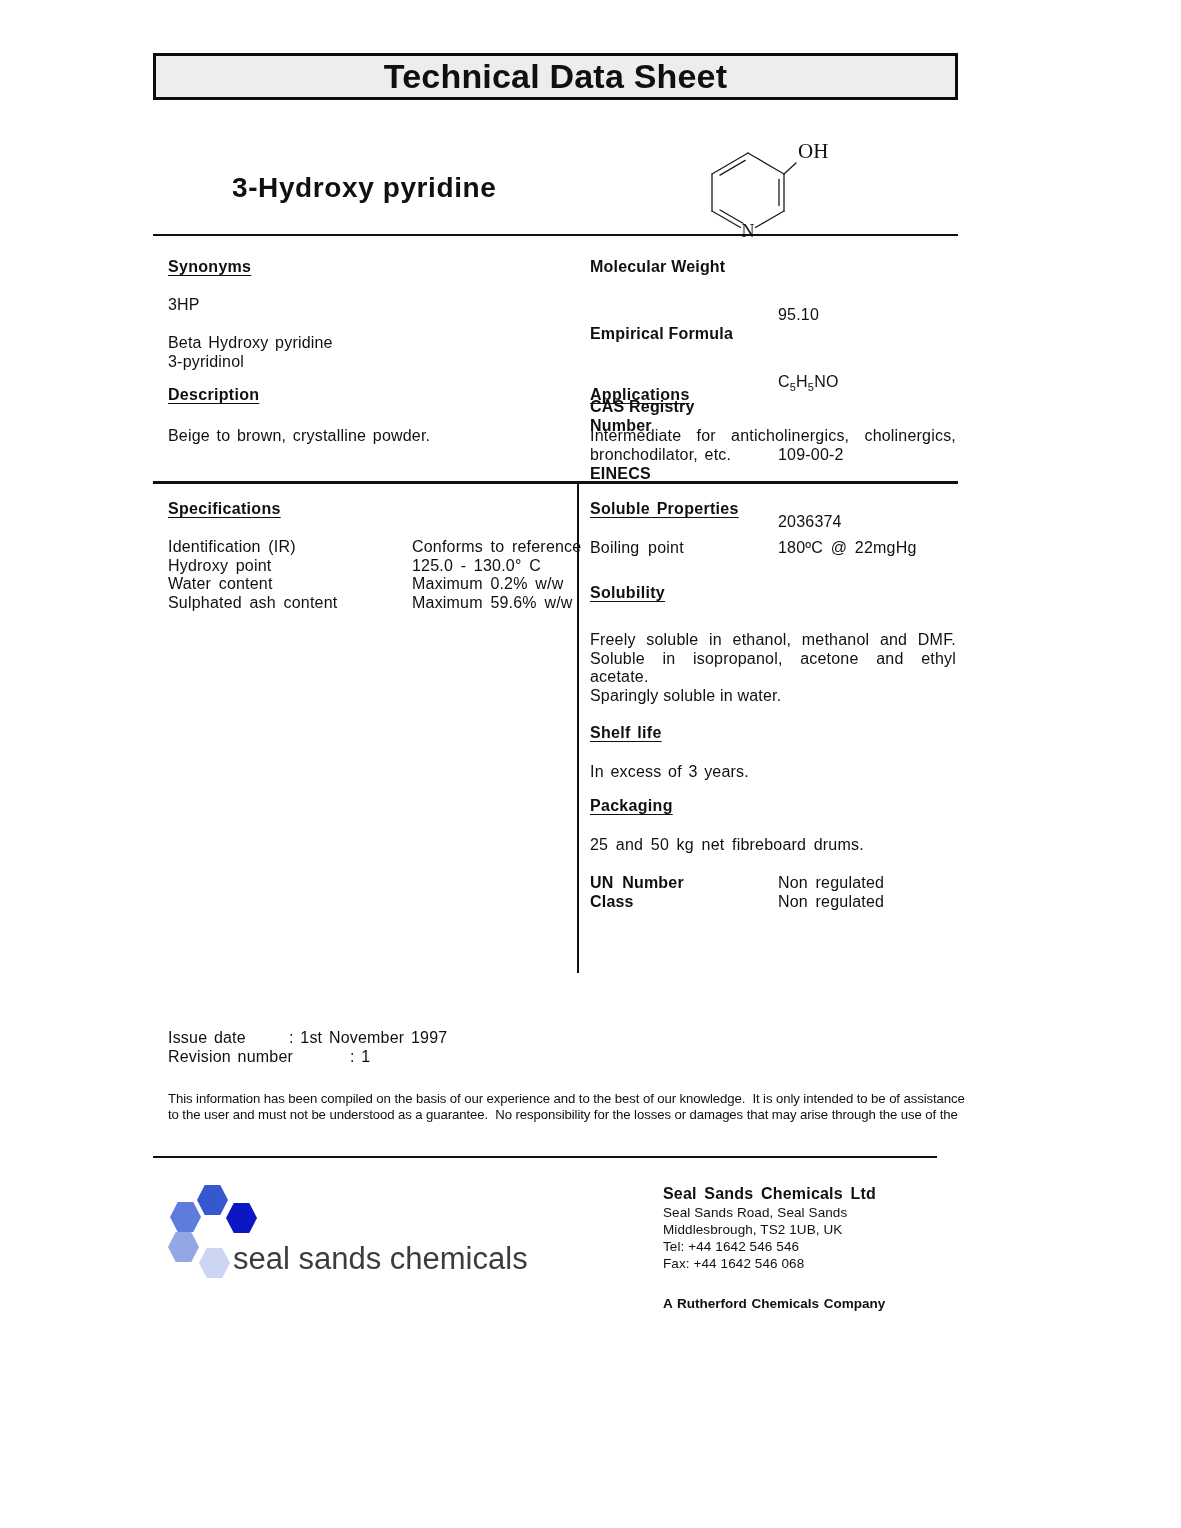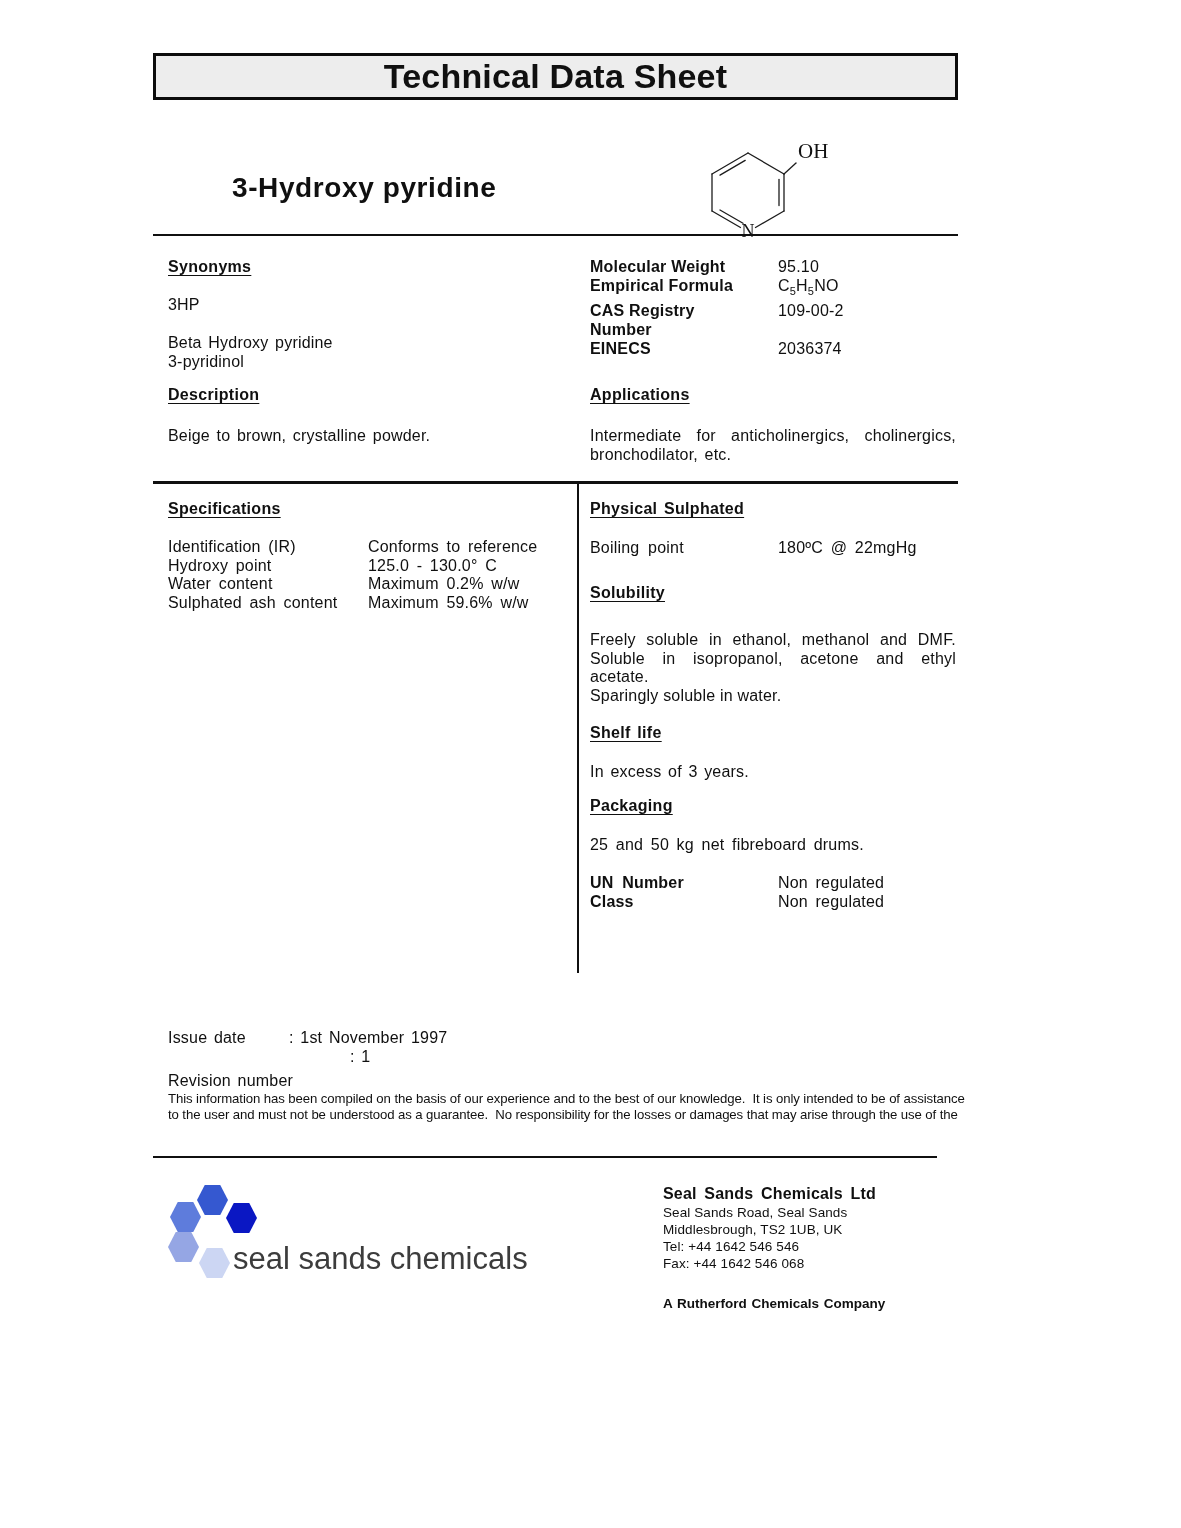--- a/index.html
+++ b/index.html
@@ -44,34 +44,34 @@
   
   #synonyms-heading { left:168px; top:258px; }
   #syn-0 { left:168px; top:295px; }
   #syn-1 { left:168px; top:333px; }
   #syn-2 { left:168px; top:352px; }
 
   
   #identifiers { left:590px; top:257px; width:368px; }
   .id-row { display:flex; font-size:16px; line-height:19px; }
   .id-label { font-weight:bold; width:188px; flex:0 0 188px; white-space:pre-line; letter-spacing:0.2px; }
-  .id-value { letter-spacing:0.2px; }
+  .id-value { letter-spacing:0.2px;margin-top:48px; }
   .id-value sub { font-size:11px; }
 
   
   #desc-heading { left:168px; top:386px; }
   #desc-text { left:168px; top:426px; white-space:nowrap; }
   #apps-heading { left:590px; top:386px; }
   #apps-text { left:590px; top:426px; width:366px; }
   .stretch { text-align:justify; text-align-last:justify; }
 
   
   #spec-heading { left:168px; top:500px; }
   #spec-rows { left:168px; top:538px; width:400px; }
-  .spec-row { display:flex; font-size:16px; line-height:18.6px; }
+  .spec-row { display:flex; font-size:16px; line-height:18.6px;gap:44px; }
   .spec-label { width:200px; flex:0 0 200px; word-spacing:3px; letter-spacing:0.2px; white-space:nowrap; }
   .spec-value { word-spacing:3px; letter-spacing:0.2px; white-space:nowrap; }
 
   
   #phys-heading { left:590px; top:500px; }
   #phys-rows { left:590px; top:538px; width:368px; }
   .prop-row { display:flex; font-size:16px; line-height:19px; }
   .prop-label { width:188px; flex:0 0 188px; word-spacing:4px; letter-spacing:0.2px; }
   .prop-label.bold { font-weight:bold; }
   .prop-value { word-spacing:3px; letter-spacing:0.2px; white-space:nowrap; }
@@ -82,21 +82,21 @@
   #shelf-heading { left:590px; top:724px; }
   #shelf-text { left:590px; top:762px; white-space:nowrap; }
   #pack-heading { left:590px; top:797px; }
   #pack-text { left:590px; top:835px; white-space:nowrap; word-spacing:3px; }
   #un-rows { left:590px; top:873px; width:368px; }
 
   
   #issue-block { left:168px; top:1028px; }
   .issue-row { display:flex; font-size:16px; line-height:19px; letter-spacing:0.2px; word-spacing:2px; }
   .issue-row:nth-of-type(1) .issue-label { width:121px; flex:0 0 121px; }
-  .issue-row:nth-of-type(2) .issue-label { width:182px; flex:0 0 182px;margin-top:24px; }
+  .issue-row:nth-of-type(2) .issue-label { width:182px; flex:0 0 182px; }
 
   
   #disclaimer { left:168px; top:1091px; }
   #disclaimer div { font-size:13.2px; line-height:15.8px; letter-spacing:-0.1px; white-space:nowrap; }
 
   
   #logo { left:166px; top:1183px; width:110px; height:120px; }
   .hex {
     position:absolute; width:31px; height:30px;
     clip-path:polygon(25% 0,75% 0,100% 50%,75% 100%,25% 100%,0 50%);
@@ -195,21 +195,21 @@
   <div class="spec-row">
     <span class="spec-label">Water content</span>
     <span class="spec-value">Maximum 0.2% w/w</span>
   </div>
   <div class="spec-row">
     <span class="spec-label">Sulphated ash content</span>
     <span class="spec-value">Maximum 59.6% w/w</span>
   </div>
 </div>
 
-<div class="abs heading" id="phys-heading">Physical Sulphated</div>
+<div class="abs heading" id="phys-heading">Soluble Properties</div>
 <div class="abs" id="phys-rows">
   <div class="prop-row">
     <span class="prop-label">Boiling point</span>
     <span class="prop-value">180ºC @ 22mgHg</span>
   </div>
 </div>
 
 <div class="abs heading" id="sol-heading">Solubility</div>
 <div class="abs" id="sol-lines">
   <div class="stretch">Freely soluble in ethanol, methanol and DMF.</div>

